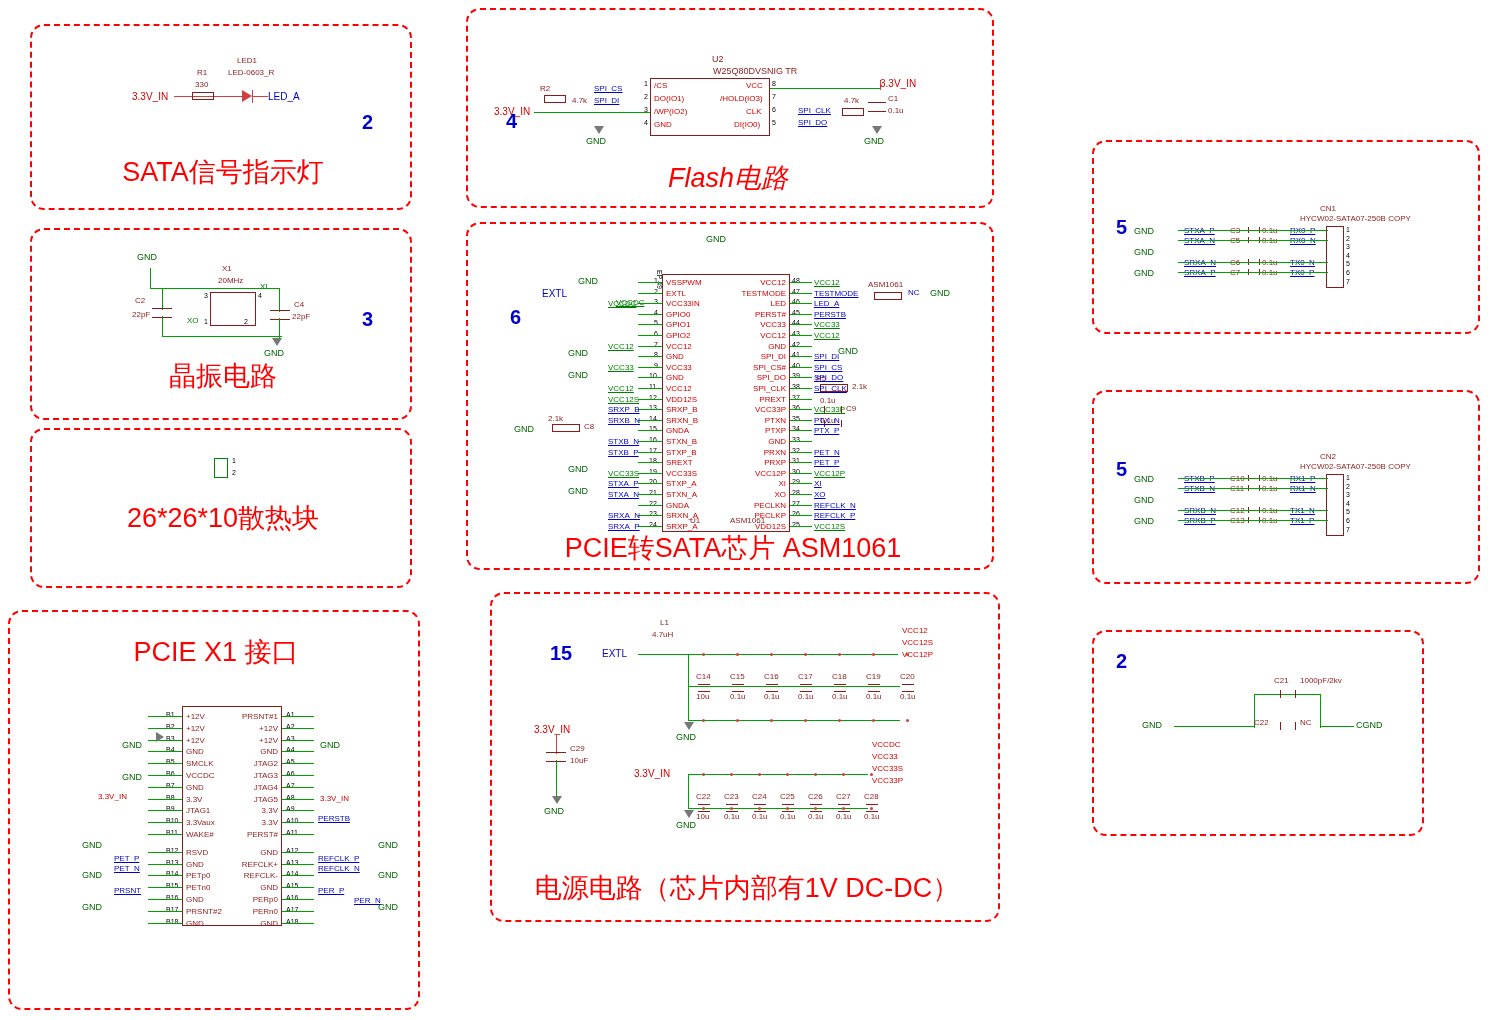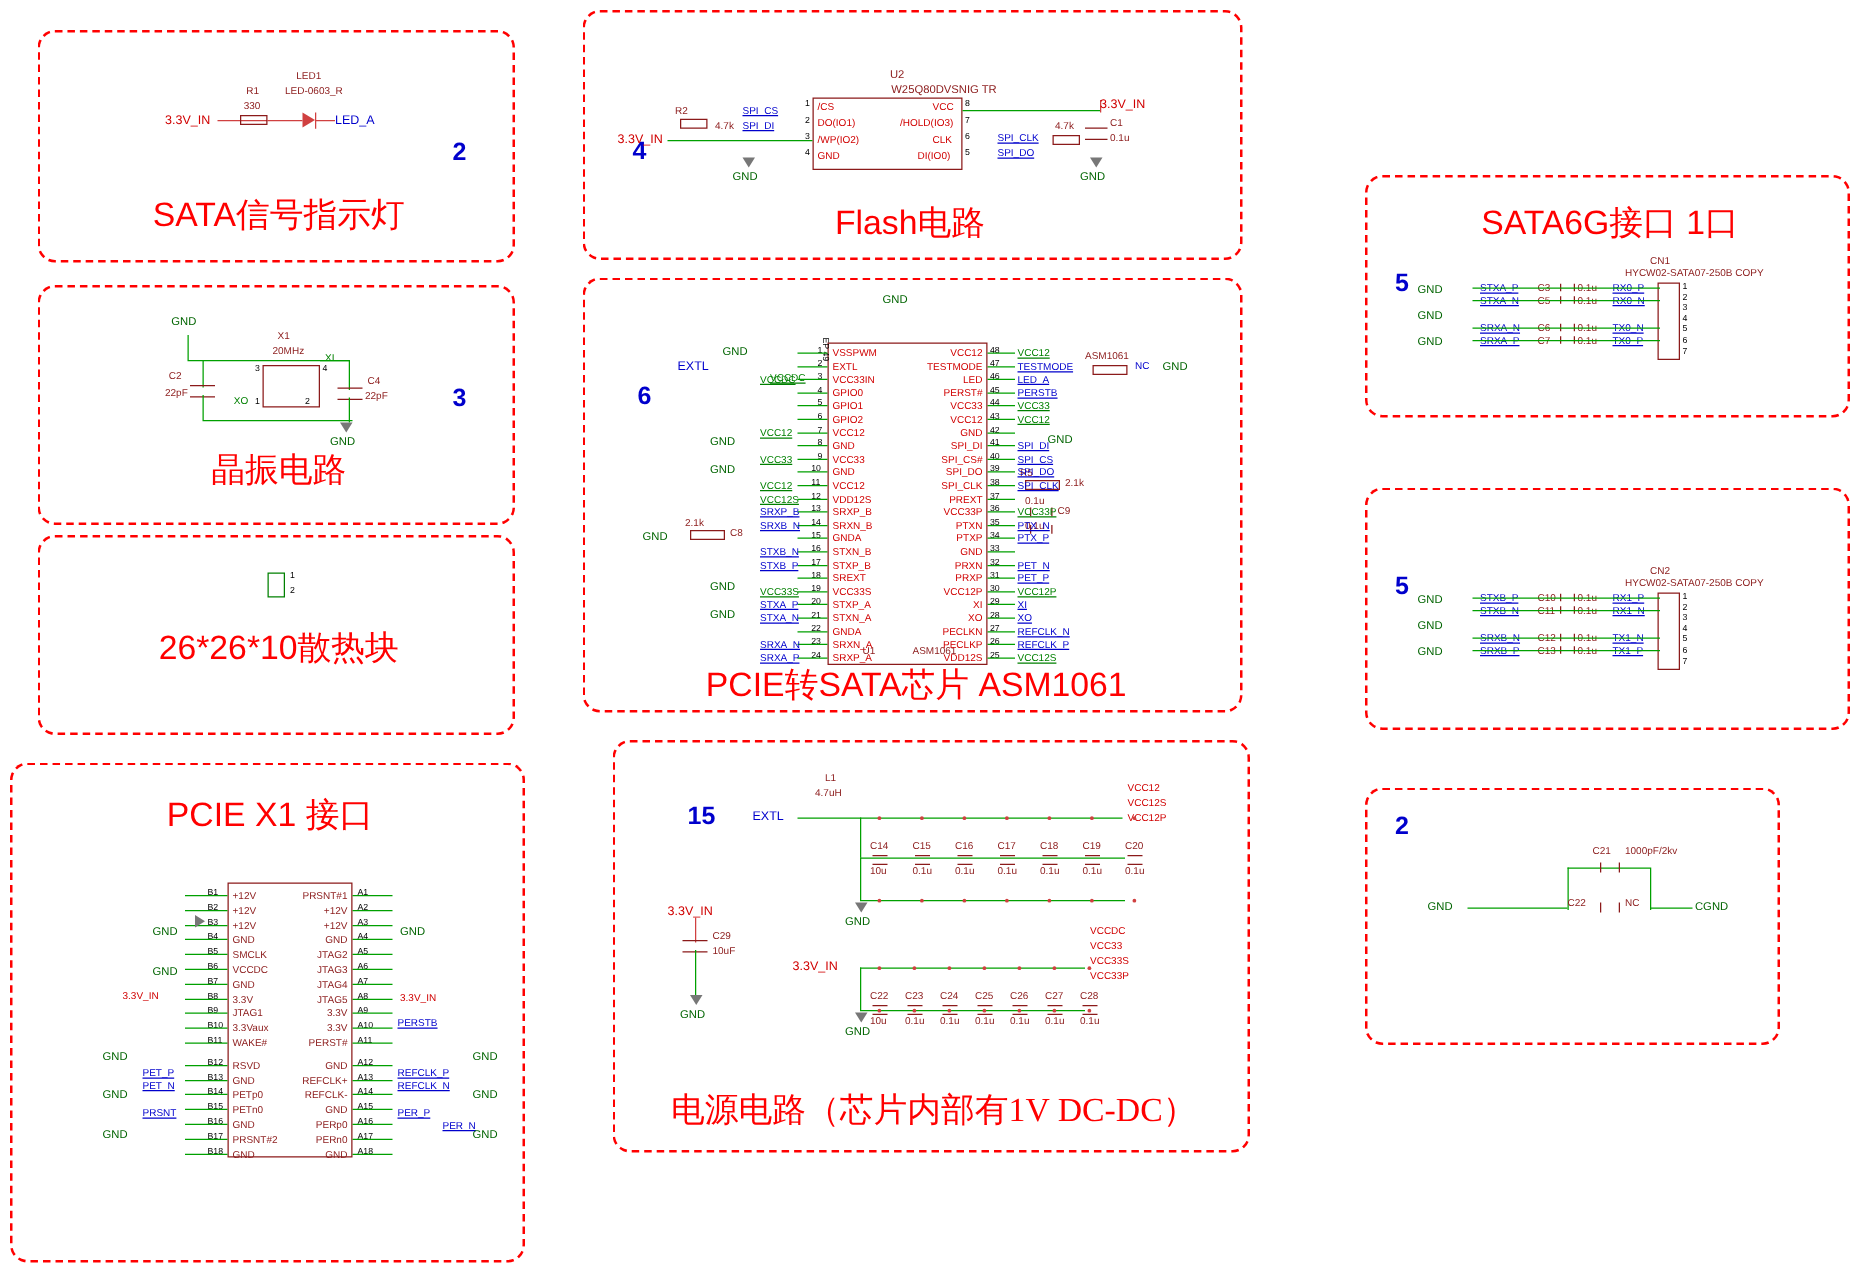--- a/index.html
+++ b/index.html
@@ -248,21 +248,21 @@
   <div class="netname" style="left:308px;top:242px;">REFCLK_P</div>
   <div class="netname" style="left:308px;top:252px;">REFCLK_N</div>
   <div class="gndlbl" style="left:368px;top:258px;">GND</div>
   <div class="netname" style="left:308px;top:274px;">PER_P</div>
   <div class="netname" style="left:308px;top:284px;padding-left:36px;">PER_N</div>
   <div class="gndlbl" style="left:368px;top:290px;">GND</div>
 </div>
 
 <div class="block" style="left:466px;top:8px;width:528px;height:200px;">
   <div class="qty" style="left:38px;top:100px;">4</div>
-  <div class="title" style="left:90px;top:150px;width:340px;">Flash电路</div>
+  <div class="title" style="left:90px;top:150px;width:340px;font-style:italic;">Flash电路</div>
 
   <div class="lbl dkred" style="left:244px;top:44px;font-size:9px;">U2</div>
   <div class="lbl dkred" style="left:216px;top:56px;font-size:9px;margin-left:29px;">W25Q80DVSNIG TR</div>
   <div class="box" style="left:182px;top:68px;width:120px;height:58px;"></div>
 
   <div class="lbl red" style="left:186px;top:71px;">/CS</div>
   <div class="lbl red" style="left:186px;top:84px;">DO(IO1)</div>
   <div class="lbl red" style="left:186px;top:97px;">/WP(IO2)</div>
   <div class="lbl red" style="left:186px;top:110px;">GND</div>
   <div class="lbl red" style="left:278px;top:71px;">VCC</div>
@@ -524,21 +524,21 @@
       <div class="netname" style="left:346px;top:255.4px;color:#0000cc;">XI</div>
       <div class="netname" style="left:346px;top:266px;color:#0000cc;">XO</div>
       <div class="netname" style="left:346px;top:276.6px;color:#0000cc;">REFCLK_N</div>
       <div class="netname" style="left:346px;top:287.2px;color:#0000cc;">REFCLK_P</div>
       <div class="netname" style="left:346px;top:297.79999999999995px;color:#008000;">VCC12S</div>
     </div>
 </div>
 
 <div class="block" style="left:490px;top:592px;width:510px;height:330px;">
   <div class="qty" style="left:58px;top:48px;">15</div>
-  <div class="title" style="left:0;top:276px;width:510px;font-family:Liberation Serif, serif;">电源电路（芯片内部有1V DC-DC）</div>
+  <div class="title" style="left:0;top:276px;width:510px;">电源电路（芯片内部有1V DC-DC）</div>
 
   <div class="lbl" style="left:110px;top:54px;font-size:10px;color:#0000cc;">EXTL</div>
   <div class="lbl dkred" style="left:168px;top:24px;">L1</div>
   <div class="lbl dkred" style="left:160px;top:36px;">4.7uH</div>
   <div class="wire" style="left:146px;top:60px;width:260px;height:1px;"></div>
   <div class="wire" style="left:196px;top:60px;width:1px;height:32px;"></div>
   <div class="wire" style="left:196px;top:92px;width:212px;height:1px;"></div>
   <div class="wire" style="left:196px;top:92px;width:1px;height:34px;"></div>
   <div class="wire" style="left:196px;top:126px;width:212px;height:1px;"></div>
 
@@ -639,21 +639,20 @@
   <div class="wire r" style="left:64px;top:140px;width:1px;height:20px;"></div>
   <div class="cap" style="left:54px;top:158px;width:20px;height:8px;border-top:1px solid #8b1a1a;border-bottom:1px solid #8b1a1a;"></div>
   <div class="lbl dkred" style="left:78px;top:150px;">C29</div>
   <div class="lbl dkred" style="left:78px;top:162px;">10uF</div>
   <div class="wire" style="left:64px;top:166px;width:1px;height:36px;"></div>
   <div class="gnd" style="left:60px;top:202px;"></div>
   <div class="gndlbl" style="left:52px;top:212px;">GND</div>
 </div>
 
 <div class="block" style="left:1092px;top:140px;width:388px;height:194px;">
-  <div class="title" style="left:0;top:18px;width:388px;">SATA6G接口 1口</div>
   <div class="qty" style="left:22px;top:74px;">5</div>
 
   <div class="lbl dkred" style="left:226px;top:62px;">CN1</div>
   <div class="lbl dkred" style="left:206px;top:72px;">HYCW02-SATA07-250B COPY</div>
   <div class="box" style="left:232px;top:84px;width:18px;height:62px;"></div>
 
   <div id="sata1-pins">
       <div class="pinnum" style="left:252px;top:84px;">1</div>
       <div class="pinnum" style="left:252px;top:92.6px;">2</div>
       <div class="pinnum" style="left:252px;top:101.2px;">3</div>

